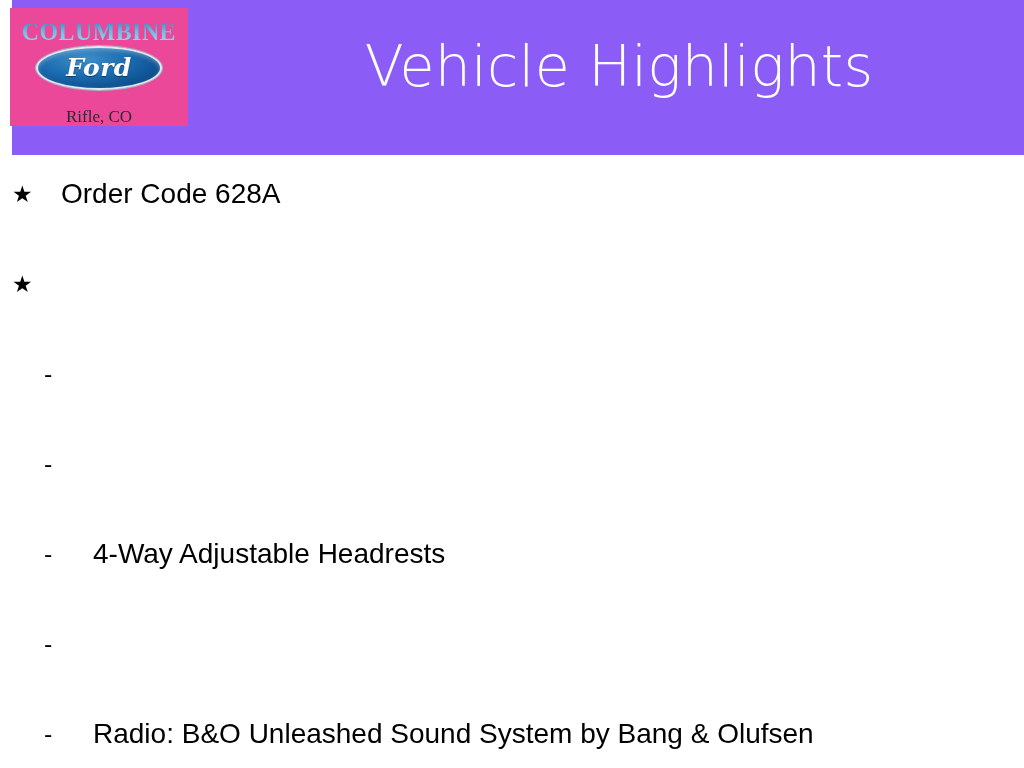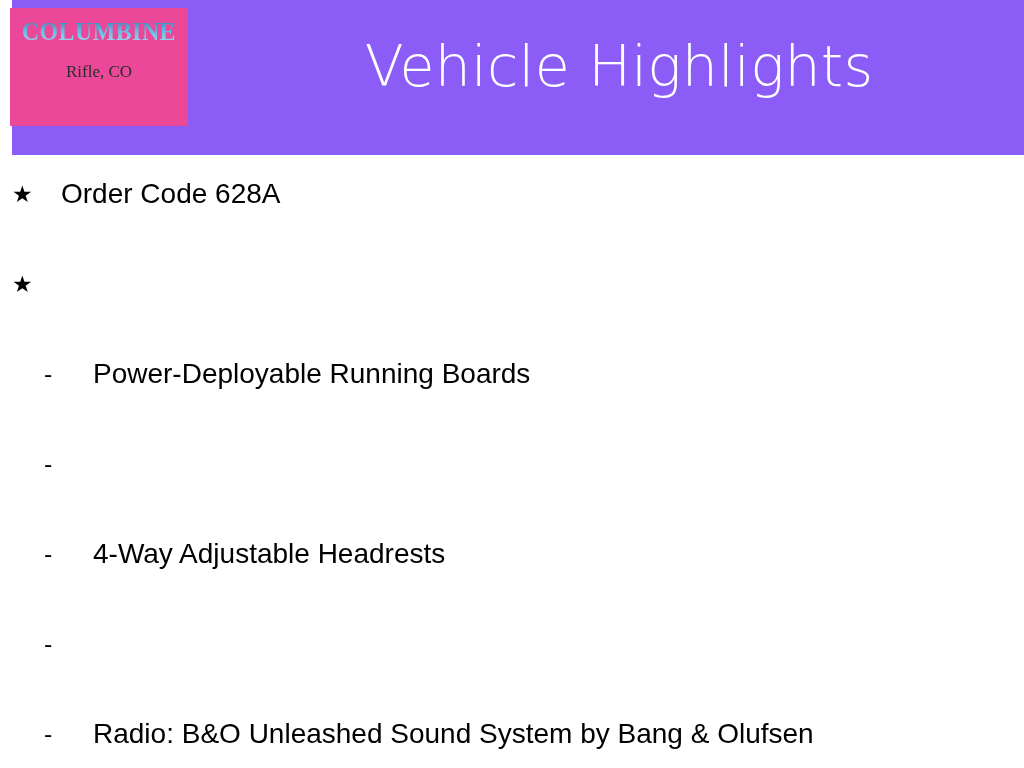--- a/index.html
+++ b/index.html
@@ -154,34 +154,37 @@
 </style>
 </head>
 <body>
 
 <div class="header-bar">
   <div class="header-title">Vehicle Highlights</div>
 </div>
 
 <div class="logo-plate">
   <div class="logo-columbine">COLUMBINE</div>
+  <div class="logo-oval-wrap">
+    <div class="logo-oval"></div>
+    <div class="logo-ford-script">Ford</div>
+  </div>
   <div class="logo-city">Rifle, CO</div>
 </div>
 
 <div class="slide-body">
   <div class="bullet-row level-1">
     <span class="bullet-marker">★</span>
     <span class="bullet-text">Order Code 628A</span>
   </div>
   <div class="bullet-row level-1">
     <span class="bullet-marker">★</span>
   </div>
   <div class="bullet-row level-2">
     <span class="bullet-marker">-</span>
-    <span class="bullet-text">Power-Deployable Running Boards</span>
   </div>
   <div class="bullet-row level-2">
     <span class="bullet-marker">-</span>
   </div>
   <div class="bullet-row level-2">
     <span class="bullet-marker">-</span>
     <span class="bullet-text">4-Way Adjustable Headrests</span>
   </div>
   <div class="bullet-row level-2">
     <span class="bullet-marker">-</span>

